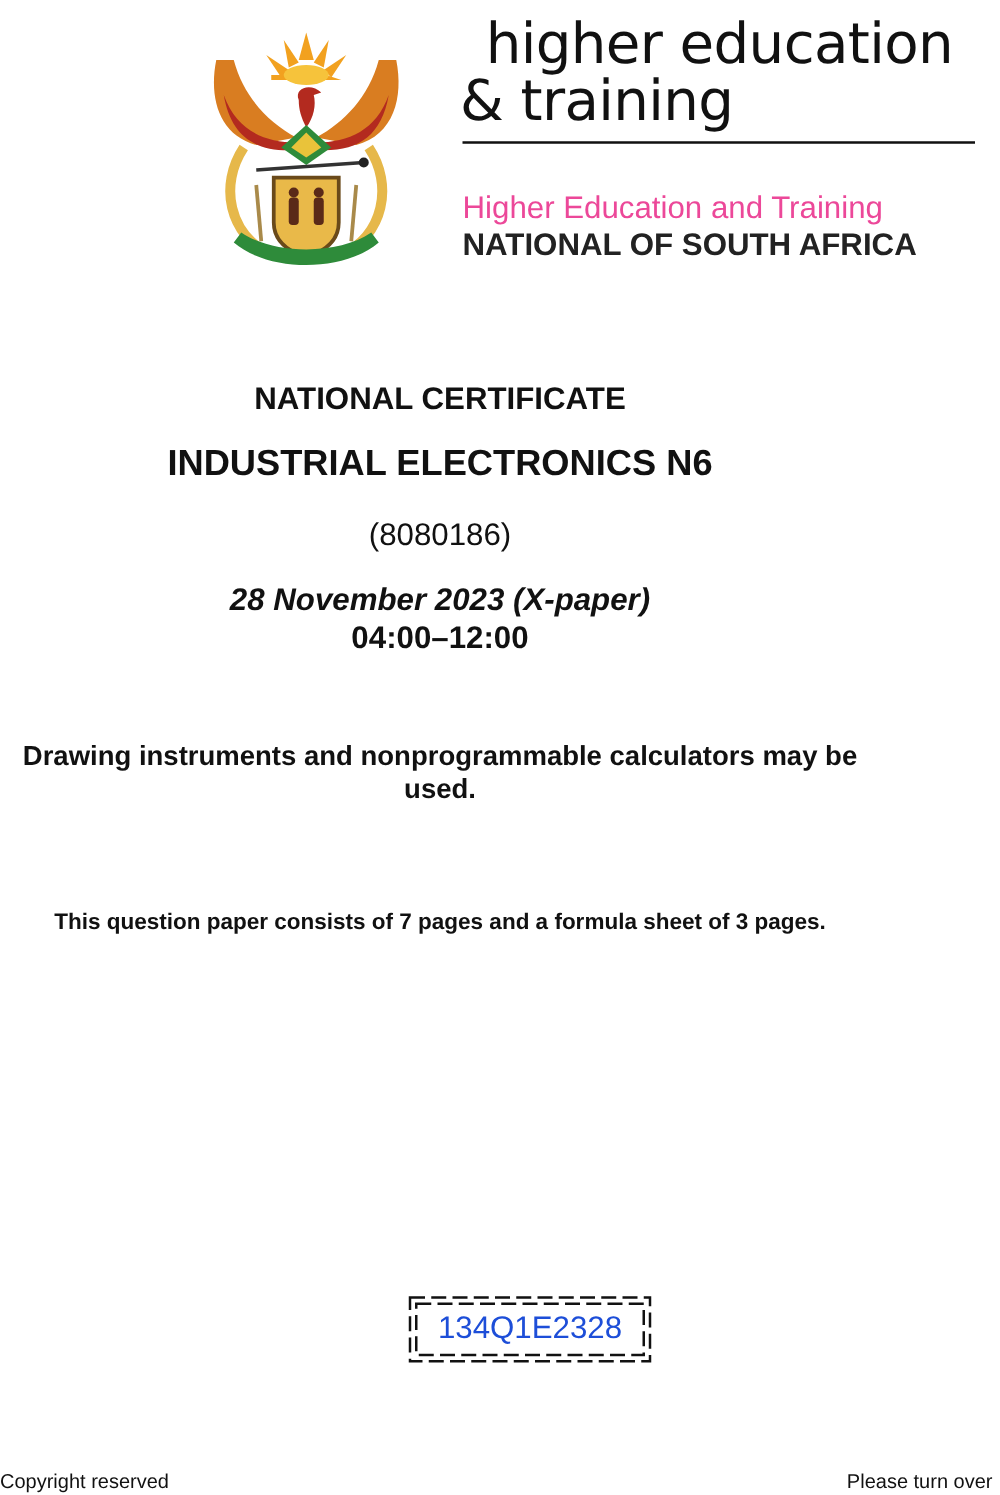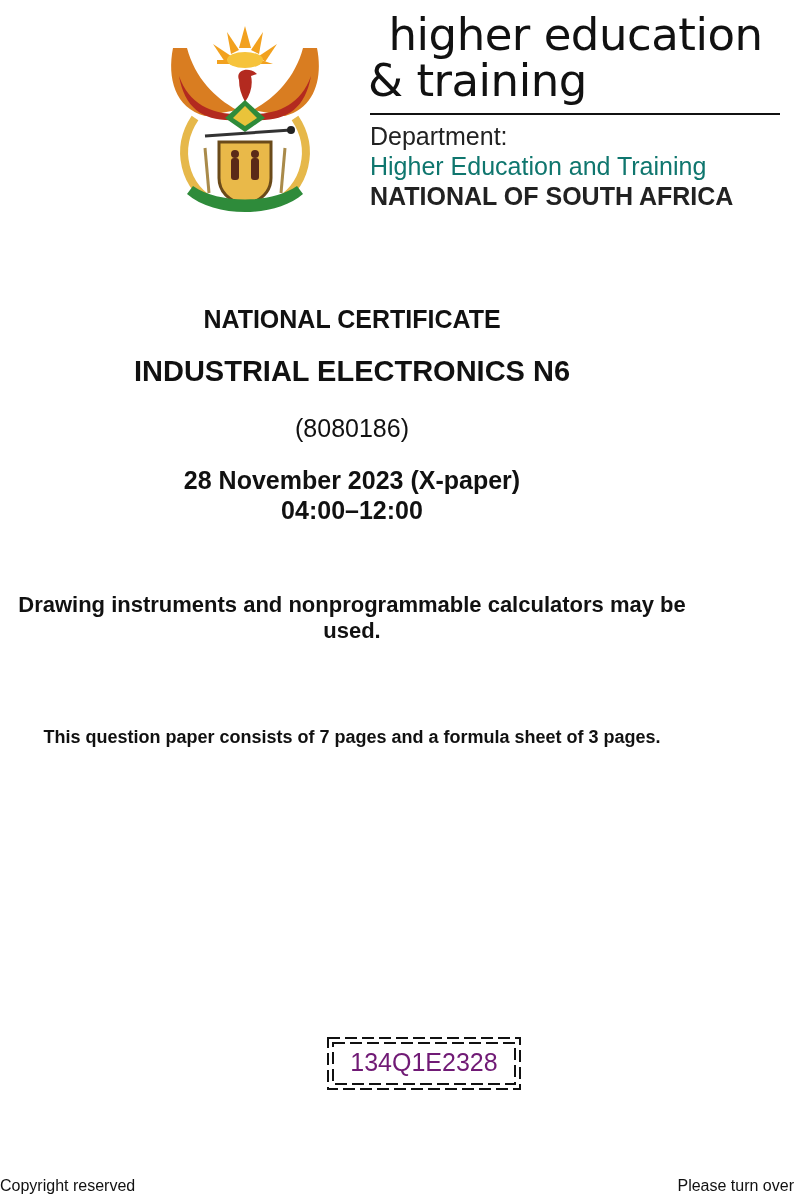--- a/index.html
+++ b/index.html
@@ -5,31 +5,31 @@
   html, body { margin: 0; padding: 0; background: #ffffff; }
   body { width: 800px; height: 1196px; position: relative; overflow: hidden; font-family: "Liberation Sans", sans-serif; color: #111; }
   .abs { position: absolute; }
   .center { left: 0; width: 704px; text-align: center; }
   .emblem { left: 165px; top: 18px; width: 160px; height: 205px; }
   .brand { left: 368px; top: 12px; width: 415px; }
   .brand-line1 { font-family: "DejaVu Sans", sans-serif; font-size: 45px; line-height: 46px; letter-spacing: -0.5px; color: #111; white-space: nowrap; text-align: center; }
   .brand-line2 { font-family: "DejaVu Sans", sans-serif; font-size: 45px; line-height: 46px; letter-spacing: -0.5px; color: #111; white-space: nowrap; }
   .brand-rule { position: absolute; left: 2px; top: 101px; width: 410px; height: 2px; background: #111; }
   .dept-label { position: absolute; left: 2px; top: 110px; font-size: 25px; color: #222; white-space: nowrap; }
-  .dept-name { position: absolute; left: 2px; top: 140px; font-size: 25px; color: #0f766e; white-space: nowrap; }
+  .dept-name { position: absolute; left: 2px; top: 140px; font-size: 25px; color: #ec4899; white-space: nowrap; }
   .dept-country { position: absolute; left: 2px; top: 170px; font-size: 25px; font-weight: bold; color: #222; white-space: nowrap; }
   .nc { top: 305px; font-size: 25px; font-weight: bold; }
   .subject { top: 355px; font-size: 29px; font-weight: bold; }
   .code { top: 414px; font-size: 25px; }
-  .date { top: 466px; font-size: 25px; font-weight: bold; }
+  .date { top: 466px; font-size: 25px; font-weight: bold; font-style: italic; }
   .time { top: 496px; font-size: 25px; font-weight: bold; }
   .instr { top: 592px; font-size: 22px; font-weight: bold; }
   .pages { top: 727px; font-size: 18px; font-weight: bold; }
   .stamp { left: 326px; top: 1036px; width: 196px; height: 55px; }
-  .stamp-text { position: absolute; left: 0; top: 12px; width: 196px; text-align: center; font-size: 25px; color: #701a75; }
+  .stamp-text { position: absolute; left: 0; top: 12px; width: 196px; text-align: center; font-size: 25px; color: #1d4ed8; }
   .footer-left { left: 0; top: 1177px; font-size: 16px; }
   .footer-right { right: 6px; top: 1177px; font-size: 16px; }
 </style>
 </head>
 <body>
 
 <div class="abs emblem">
   <svg width="160" height="205" viewBox="0 0 160 205">
 
     <g fill="#f2a11f">
@@ -73,21 +73,20 @@
     </g>
 
     <path d="M22,176 C50,200 110,200 138,176 L132,168 C106,186 54,186 28,168 Z" fill="#2e8b3a"></path>
   </svg>
 </div>
 
 <div class="abs brand">
   <div class="brand-line1">higher education</div>
   <div class="brand-line2">&amp; training</div>
   <div class="brand-rule"></div>
-  <div class="dept-label">Department:</div>
   <div class="dept-name">Higher Education and Training</div>
   <div class="dept-country">NATIONAL OF SOUTH AFRICA</div>
 </div>
 
 <div class="abs center nc">NATIONAL CERTIFICATE</div>
 <div class="abs center subject">INDUSTRIAL ELECTRONICS N6</div>
 <div class="abs center code">(8080186)</div>
 <div class="abs center date">28 November 2023 (X-paper)</div>
 <div class="abs center time">04:00–12:00</div>
 

